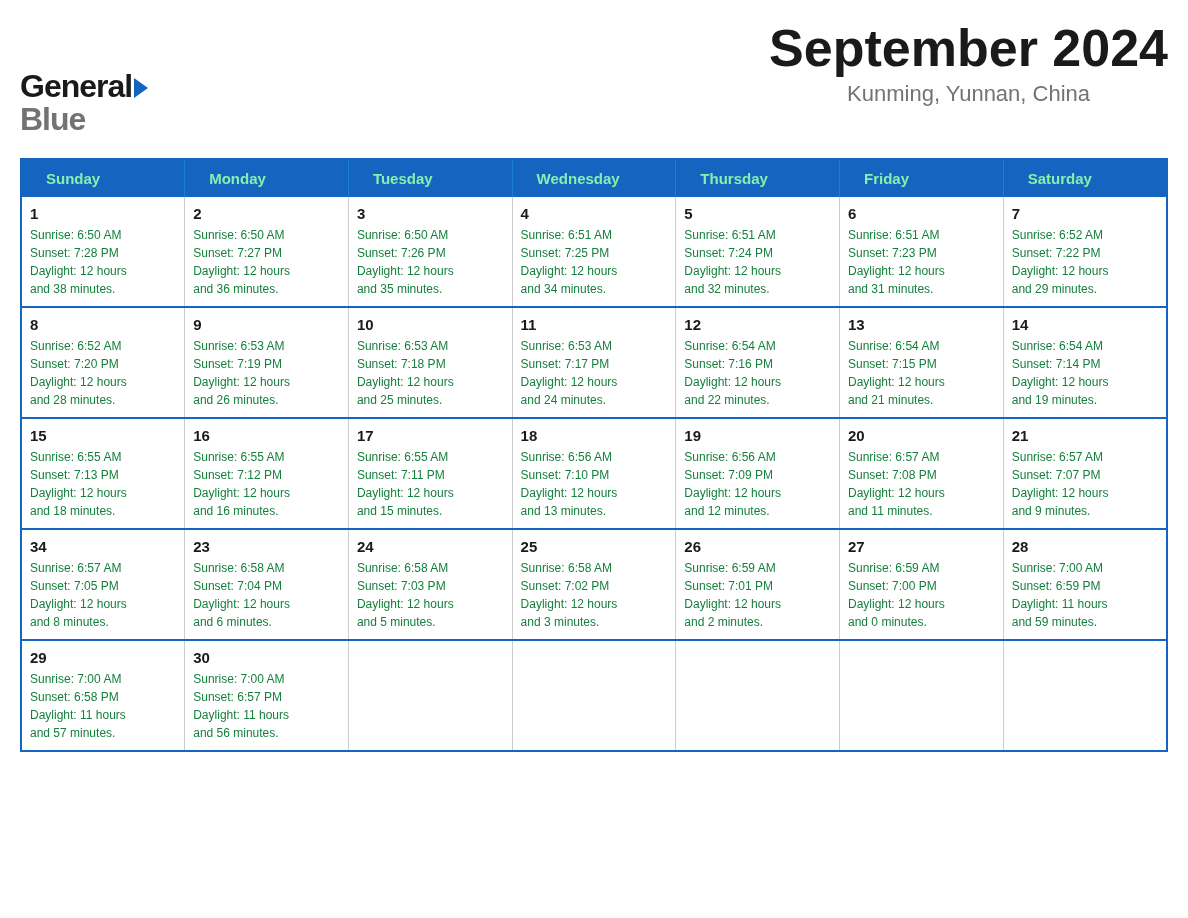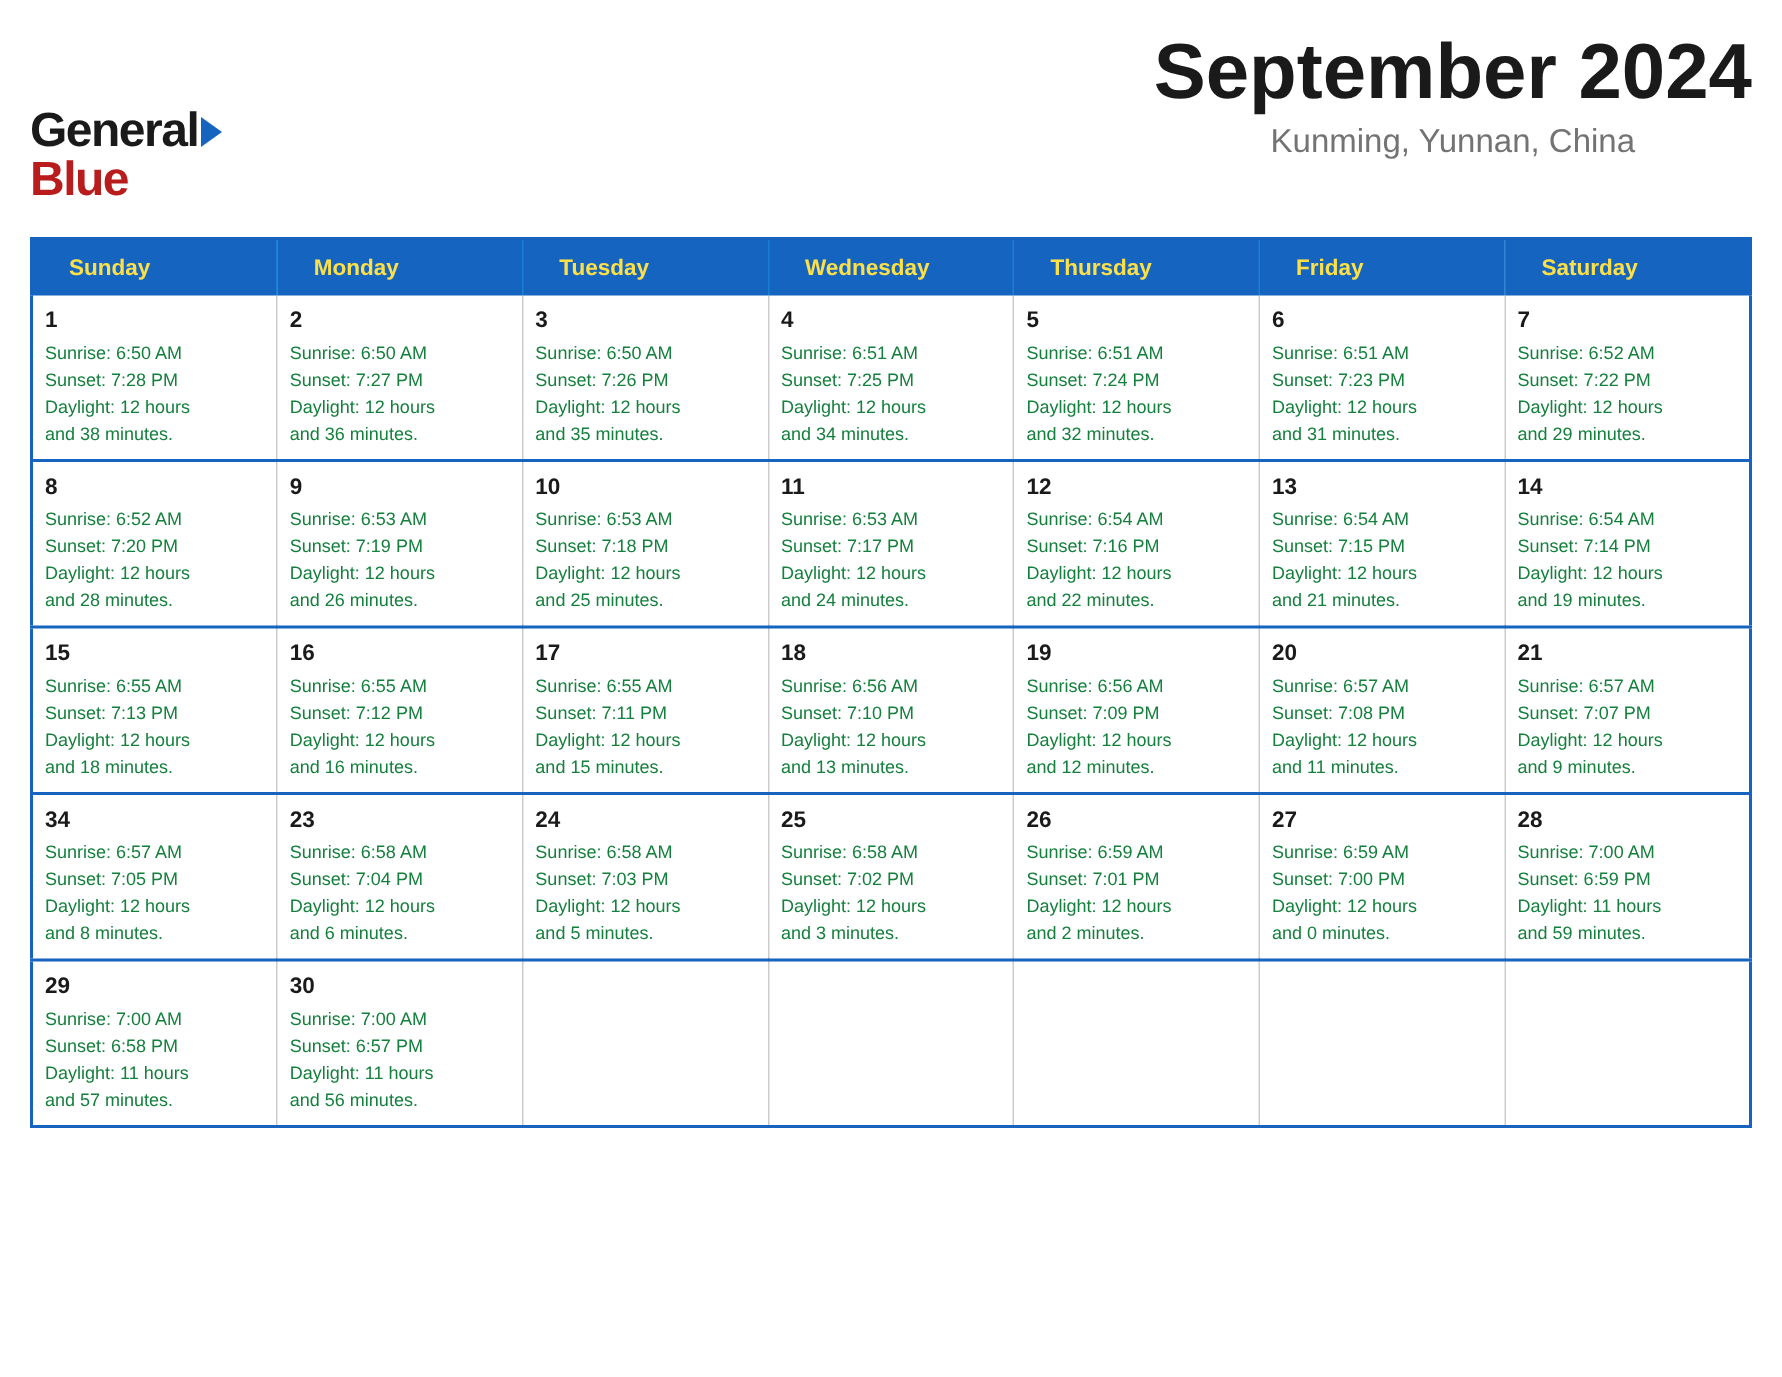--- a/index.html
+++ b/index.html
@@ -32,21 +32,21 @@
     }
     .calendar-table {
       width: 100%;
       border-collapse: collapse;
       border: 2px solid #1565c0;
     }
     .calendar-table thead tr {
       background-color: #1565c0;
     }
     .calendar-table thead th {
-      color: #fde047;
+      color: #86efac;
       font-size: 15px;
       font-weight: bold;
       padding: 10px 24px;
       text-align: left;
       border-right: 1px solid #1a7fd4;
       margin-left: 12px;
     }
     .calendar-table thead th:last-child {
       border-right: none;
     }
@@ -104,21 +104,21 @@
       height: 0;
       border-left: 14px solid #1565c0;
       border-top: 10px solid transparent;
       border-bottom: 10px solid transparent;
       margin-left: 2px;
       margin-top: 2px;
     }
     .logo-blue-text {
       font-size: 32px;
       font-weight: bold;
-      color: #b91c1c;
+      color: #737373;
       letter-spacing: -1px;
       margin-top: -4px;
     }
     tbody tr:last-child {
       border-bottom: none;
       padding-left: 40px;
     }
   </style>
 </head>
 <body>

